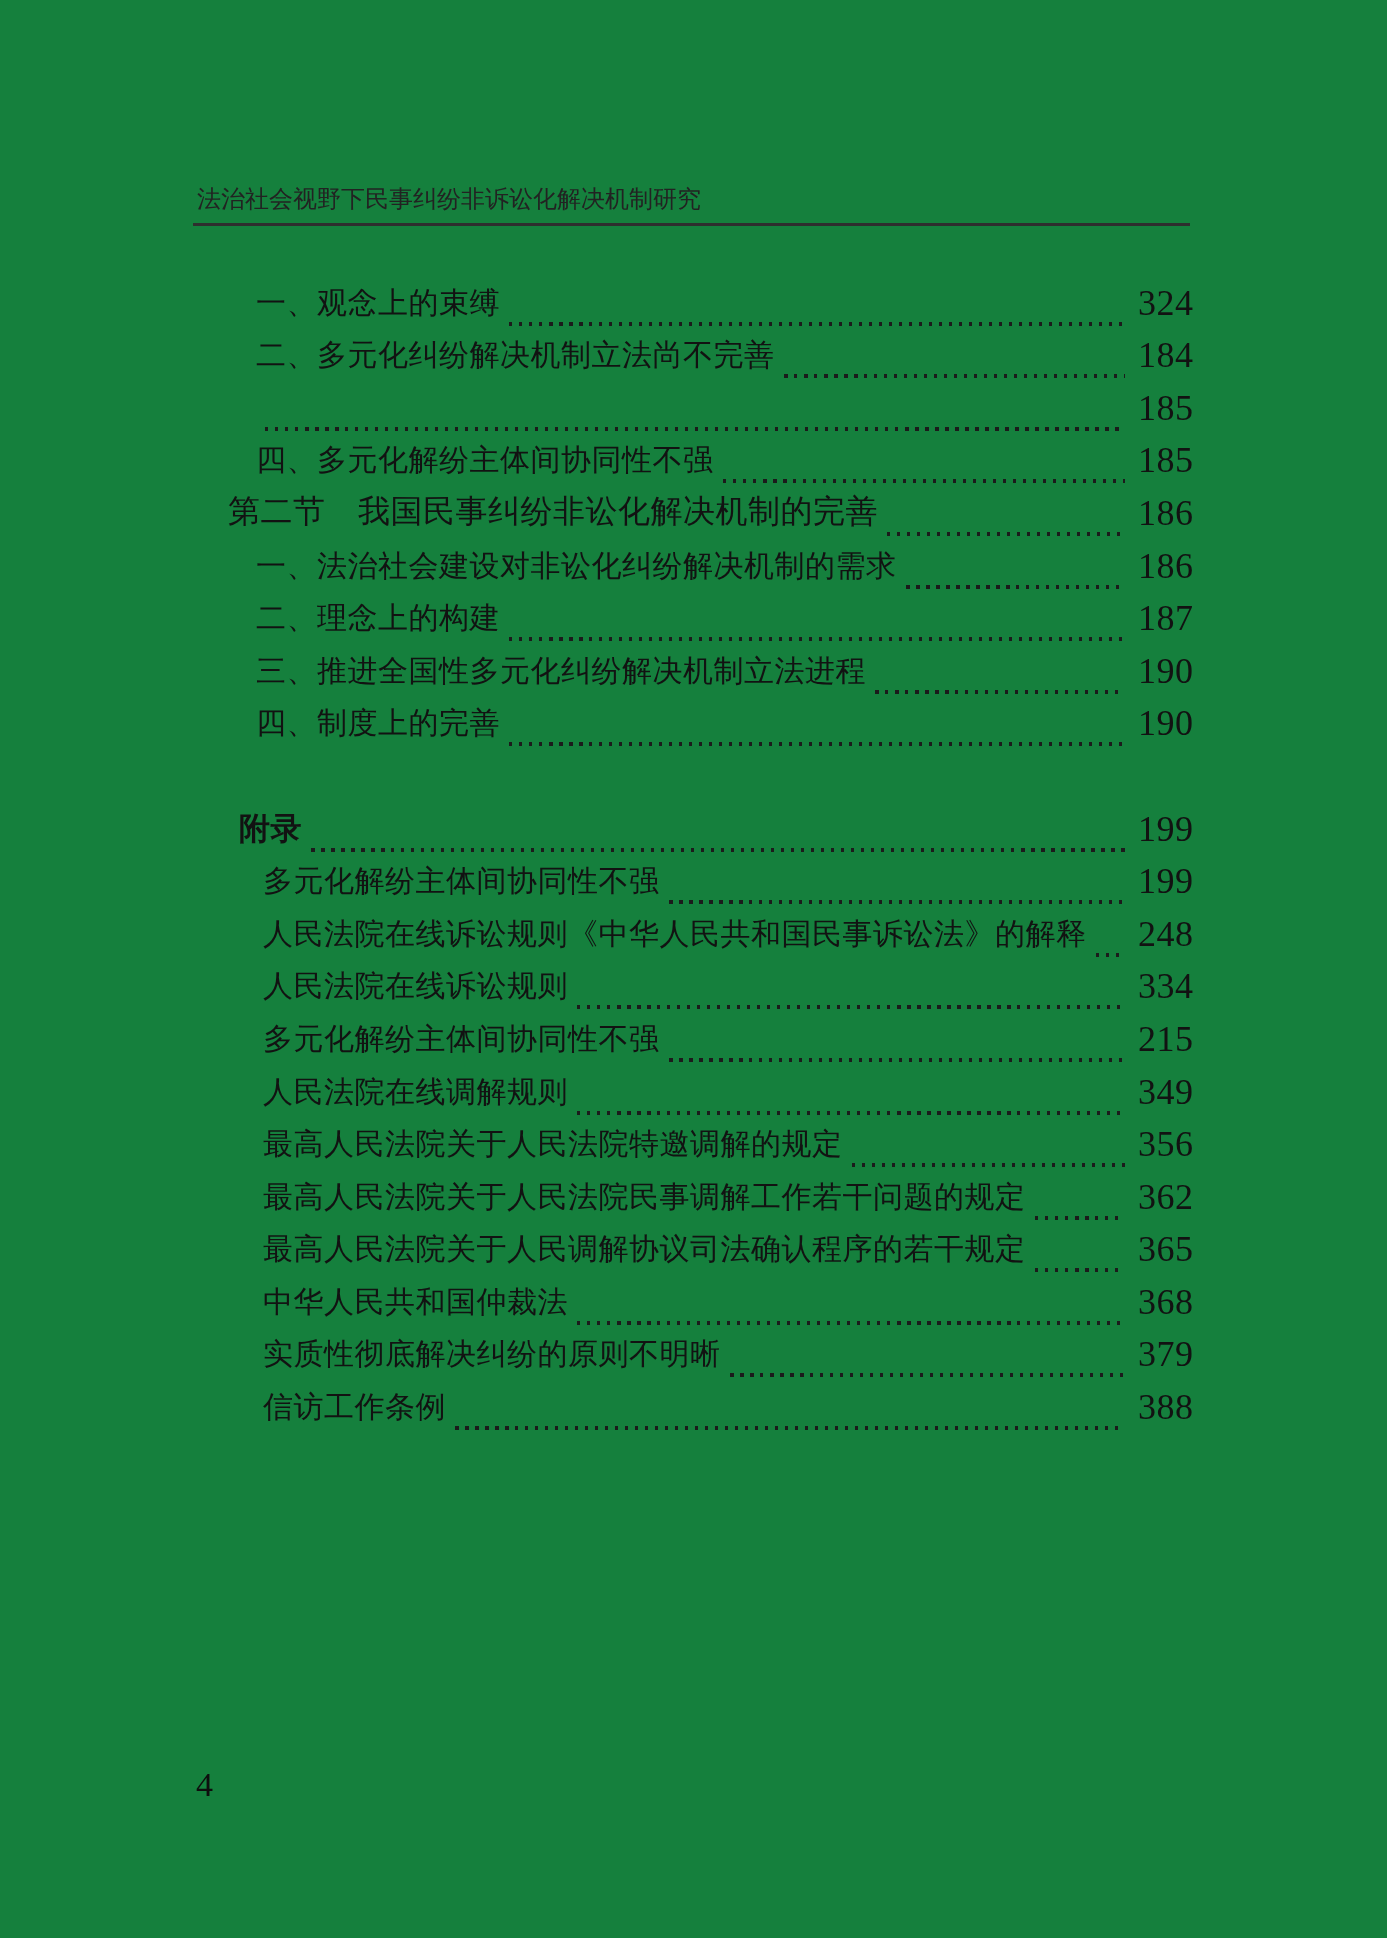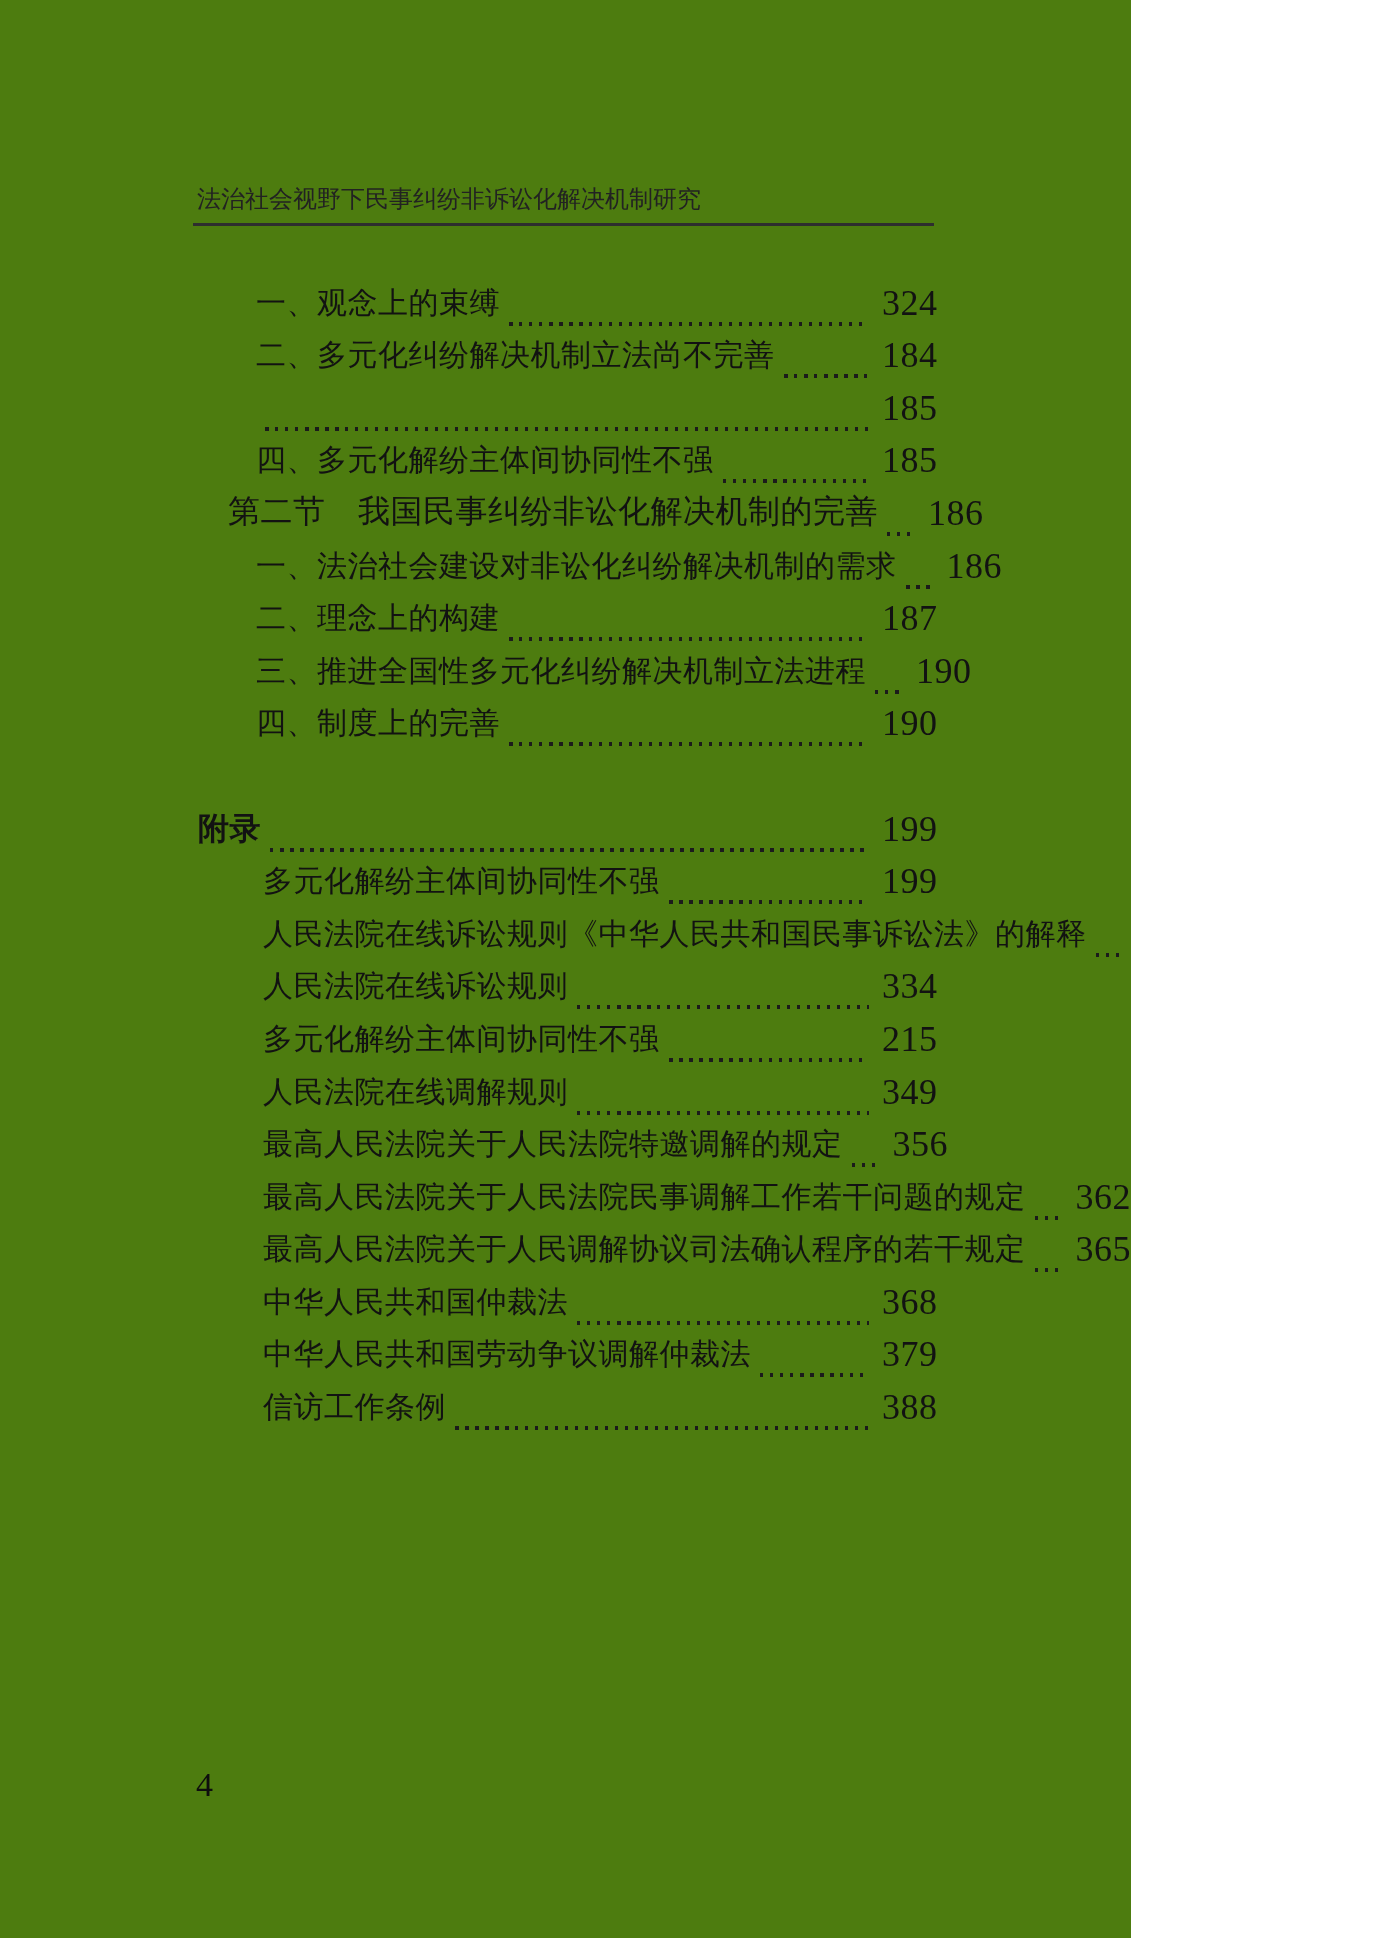--- a/index.html
+++ b/index.html
@@ -2,23 +2,23 @@
 <html><head>
 <meta charset="utf-8">
 <style>
   html, body {
     margin: 0;
     padding: 0;
     background: #ffffff;
   }
   .page {
     position: relative;
-    width: 1131px;
+    width: 1387px;
     height: 1938px;
-    background: #4d7c0f;
+    background: #15803d;
     color: #121212;
     font-family: "Liberation Serif", "DejaVu Serif", serif;
     overflow: hidden;
   }
 
   
   .running-header {
     position: absolute;
     left: 193px;
     right: 197px;
@@ -78,21 +78,21 @@
     font-weight: 400;
     letter-spacing: 0.5px;
   }
 
   
   .lvl-item     { padding-left: 66px; }
   .lvl-section  { padding-left: 38px; font-size: 32px; }
   .lvl-appendix { padding-left: 8px;  font-size: 31px; }
   .lvl-appendix .toc-title { font-weight: 700; }
   .lvl-sub      { padding-left: 73px; }
-  .gap-before   { margin-top: 52.6px; }
+  .gap-before   { margin-top: 52.6px; margin-left: 41px; }
 
   
   .folio {
     position: absolute;
     left: 196px;
     top: 1766px;
     font-family: "Liberation Serif", "DejaVu Serif", serif;
     font-size: 34px;
     color: #0e0e0e;
   }
@@ -196,21 +196,21 @@
     <span class="toc-title">最高人民法院关于人民调解协议司法确认程序的若干规定</span>
     <span class="toc-leader"></span>
     <span class="toc-page">365</span>
   </div>
       <div class="toc-row lvl-sub">
     <span class="toc-title">中华人民共和国仲裁法</span>
     <span class="toc-leader"></span>
     <span class="toc-page">368</span>
   </div>
       <div class="toc-row lvl-sub">
-    <span class="toc-title">中华人民共和国劳动争议调解仲裁法</span>
+    <span class="toc-title">实质性彻底解决纠纷的原则不明晰</span>
     <span class="toc-leader"></span>
     <span class="toc-page">379</span>
   </div>
       <div class="toc-row lvl-sub">
     <span class="toc-title">信访工作条例</span>
     <span class="toc-leader"></span>
     <span class="toc-page">388</span>
   </div>
     </div>
 

